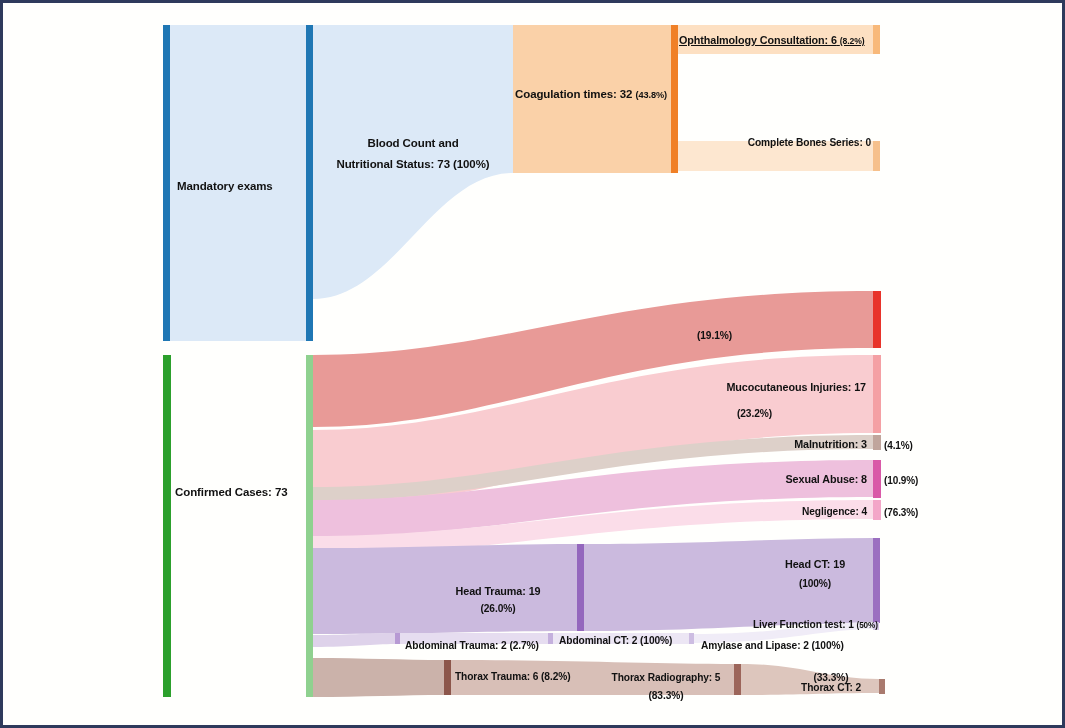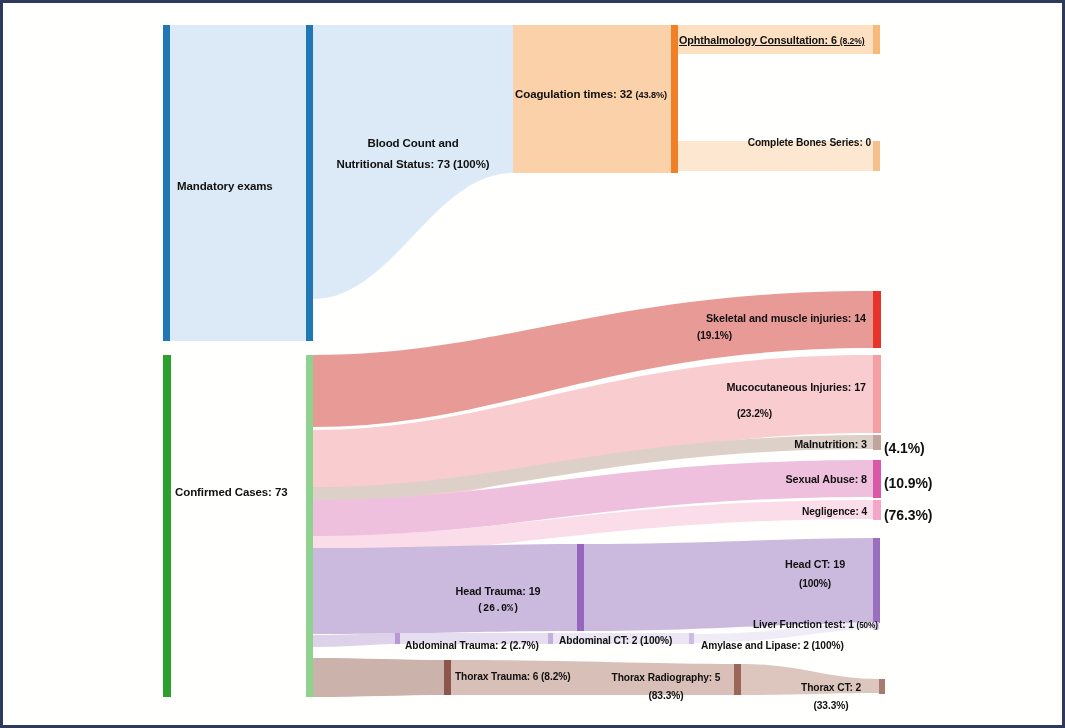--- a/index.html
+++ b/index.html
@@ -27,21 +27,21 @@
     white-space:nowrap;
     line-height:1.25;
     letter-spacing:-0.1px;
   }
   .lbl .pct{font-size:0.80em;}
   .lbl.c{text-align:center;}
   .lbl.r{text-align:right;}
   .sz14{font-size:11.5px;}
   .sz13{font-size:10.8px;}
   .sz12{font-size:10.2px;}
-  .sz11{font-size:14px;}
+  .sz11{font-size:10px;}
 </style>
 </head>
 <body>
 
 <div id="frame">
   <div id="stage">
 
     <svg id="sankey" width="1065" height="728">
 
       <path d="M167,22 L303,22 L303,338 L167,338 Z" fill="#dce9f7"></path>
@@ -117,37 +117,36 @@
 
     <div class="lbl sz13" style="left:676px; top:31px;text-decoration:underline;">
       <span>Ophthalmology Consultation: 6</span>
       <span class="pct">(8.2%)</span>
     </div>
 
     <div class="lbl sz12 r" style="left:640px; top:134px; width:228px;">Complete Bones Series: 0</div>
 
     <div class="lbl sz14" style="left:172px; top:482px;">Confirmed Cases: 73</div>
 
-    <div class="lbl sz13 r" style="left:560px; top:309px; width:303px;">Skeletal and muscle injuries: 14</div>
     <div class="lbl sz12 c" style="left:560px; top:327px; width:303px;">(19.1%)</div>
 
     <div class="lbl sz13 r" style="left:590px; top:378px; width:273px;">Mucocutaneous Injuries: 17</div>
     <div class="lbl sz12 c" style="left:640px; top:405px; width:223px;">(23.2%)</div>
 
     <div class="lbl sz13 r" style="left:680px; top:435px; width:184px;">Malnutrition: 3</div>
     <div class="lbl sz11" style="left:881px; top:437px;">(4.1%)</div>
 
     <div class="lbl sz13 r" style="left:680px; top:470px; width:184px;">Sexual Abuse: 8</div>
     <div class="lbl sz11" style="left:881px; top:472px;">(10.9%)</div>
 
     <div class="lbl sz12 r" style="left:700px; top:503px; width:164px;">Negligence: 4</div>
     <div class="lbl sz11" style="left:881px; top:504px;">(76.3%)</div>
 
     <div class="lbl sz13 c" style="left:420px; top:582px; width:150px;">Head Trauma: 19</div>
-    <div class="lbl sz12 c" style="left:420px; top:600px; width:150px;font-family:Liberation Mono, monospace;">(26.0%)</div>
+    <div class="lbl sz12 c" style="left:420px; top:600px; width:150px;">(26.0%)</div>
 
     <div class="lbl sz13 c" style="left:760px; top:555px; width:104px;">Head CT: 19</div>
     <div class="lbl sz12 c" style="left:760px; top:575px; width:104px;">(100%)</div>
 
     <div class="lbl sz12" style="left:402px; top:637px;">Abdominal Trauma: 2 (2.7%)</div>
 
     <div class="lbl sz12" style="left:556px; top:632px;">Abdominal CT: 2  (100%)</div>
 
     <div class="lbl sz12" style="left:698px; top:637px;">Amylase and Lipase: 2  (100%)</div>
 
@@ -155,16 +154,16 @@
       <span>Liver Function test: 1</span>
       <span class="pct">(50%)</span>
     </div>
 
     <div class="lbl sz12" style="left:452px; top:668px;">Thorax Trauma: 6 (8.2%)</div>
 
     <div class="lbl sz12 c" style="left:598px; top:669px; width:130px;">Thorax Radiography: 5</div>
     <div class="lbl sz12 c" style="left:598px; top:687px; width:130px;">(83.3%)</div>
 
     <div class="lbl sz12 c" style="left:786px; top:679px; width:84px;">Thorax CT: 2</div>
-    <div class="lbl sz12 c" style="left:786px; top:697px; width:84px;">(33.3%)</div>
+    <div class="lbl sz12 c" style="left:786px; top:669px; width:84px;">(33.3%)</div>
 
   </div>
 </div>
 
 </body></html>

